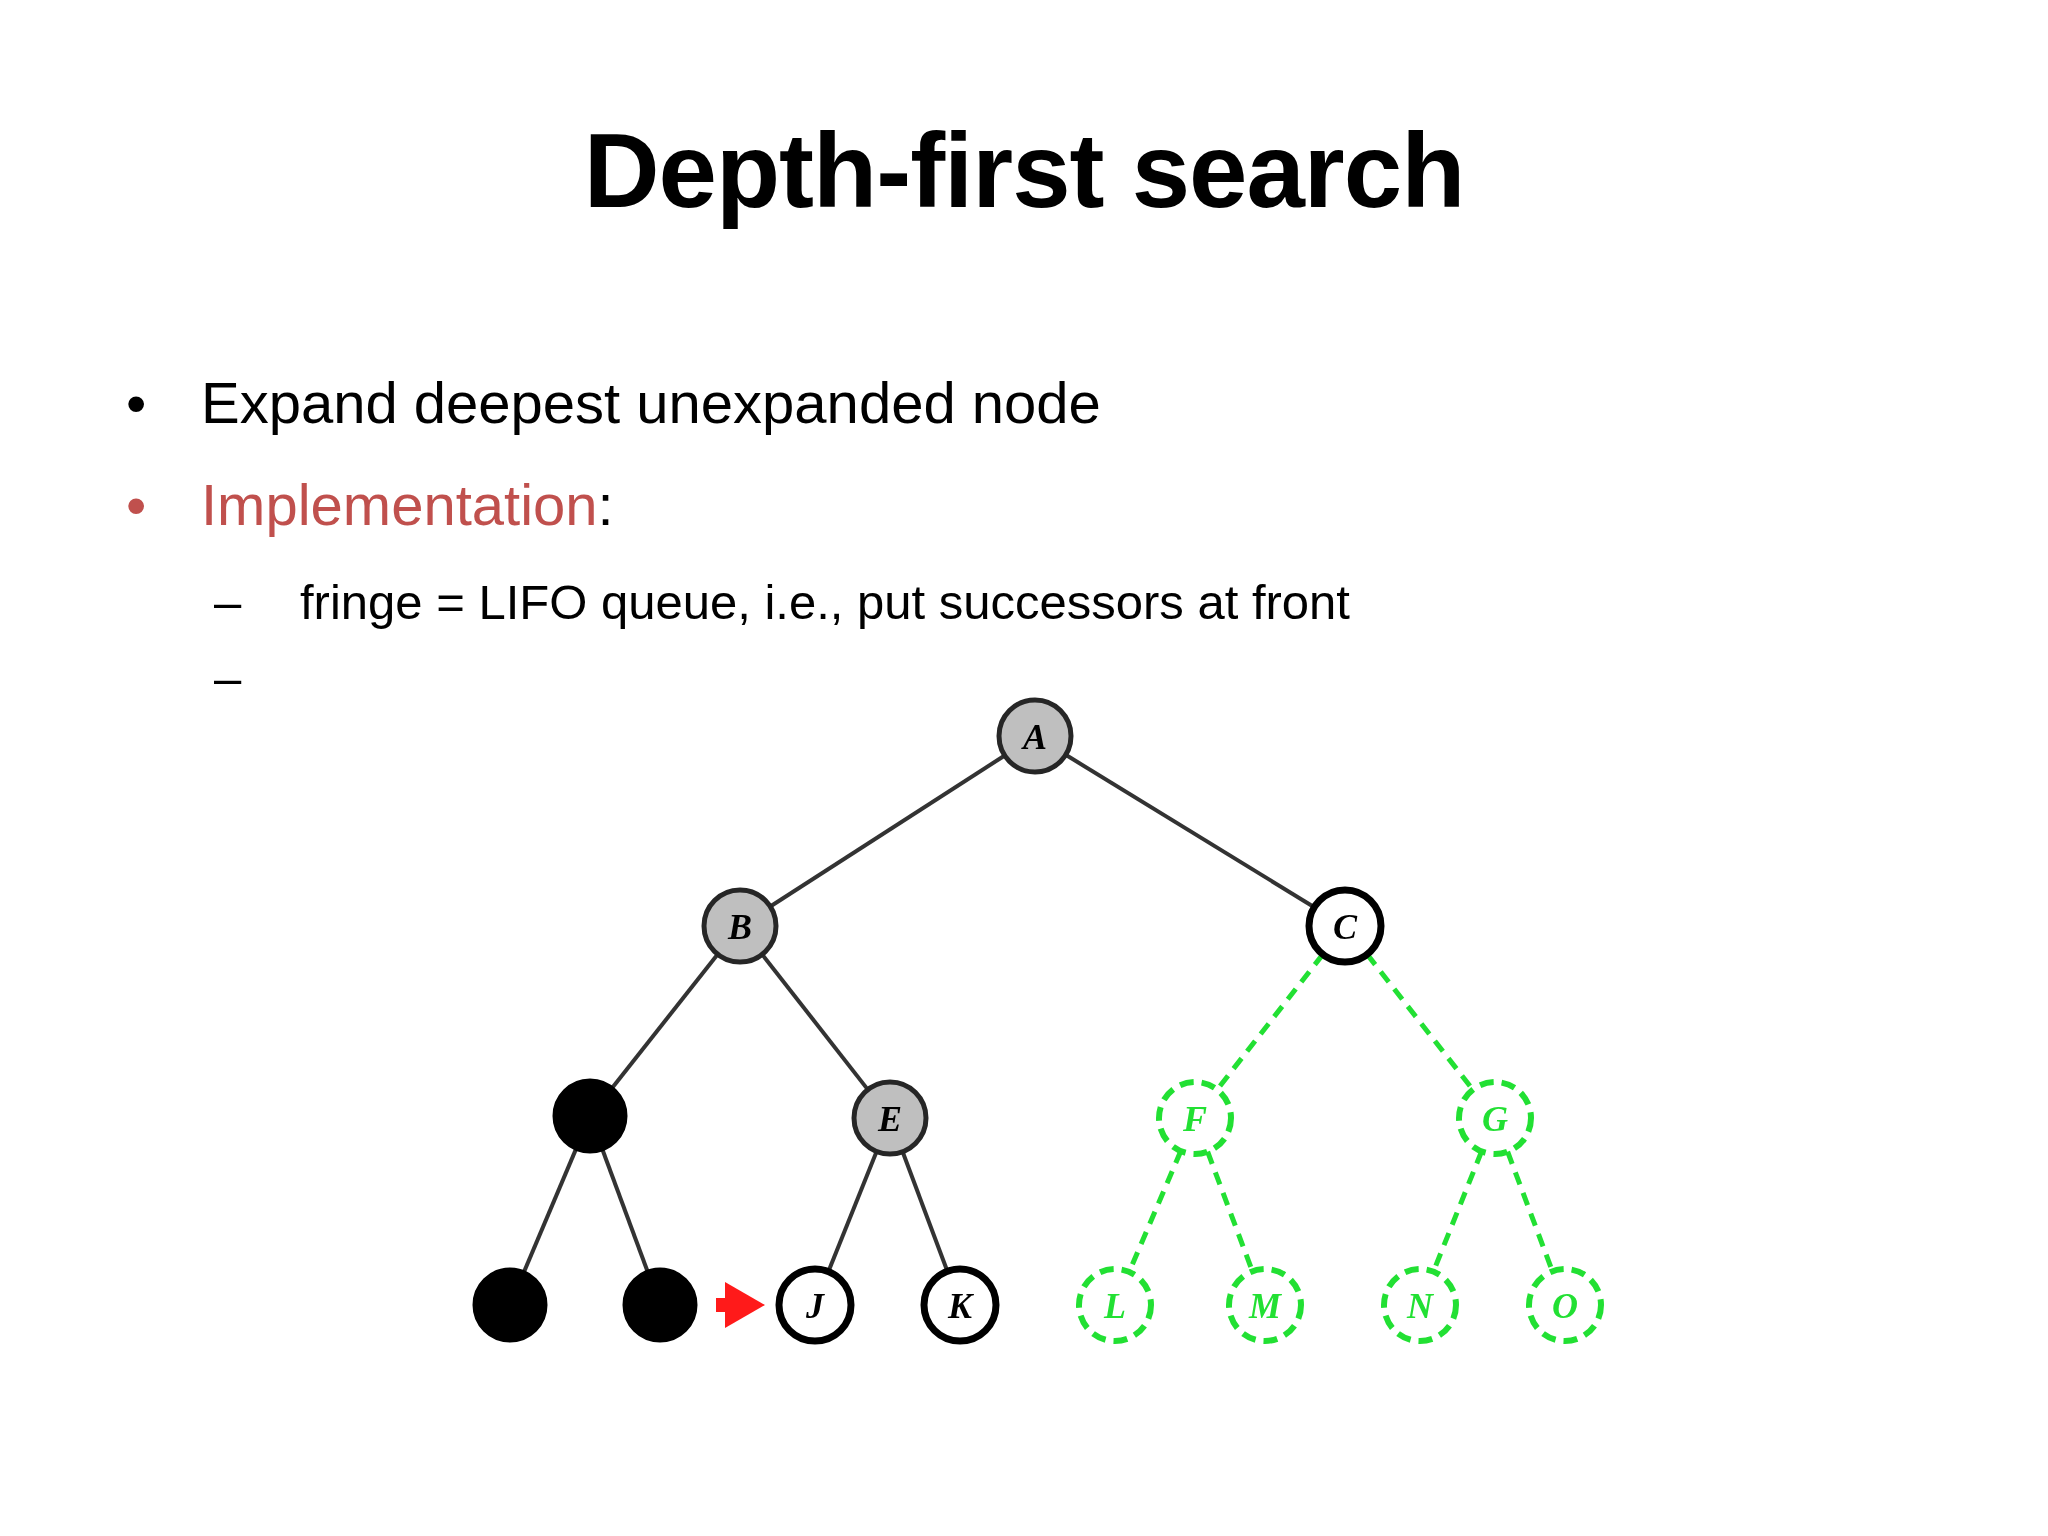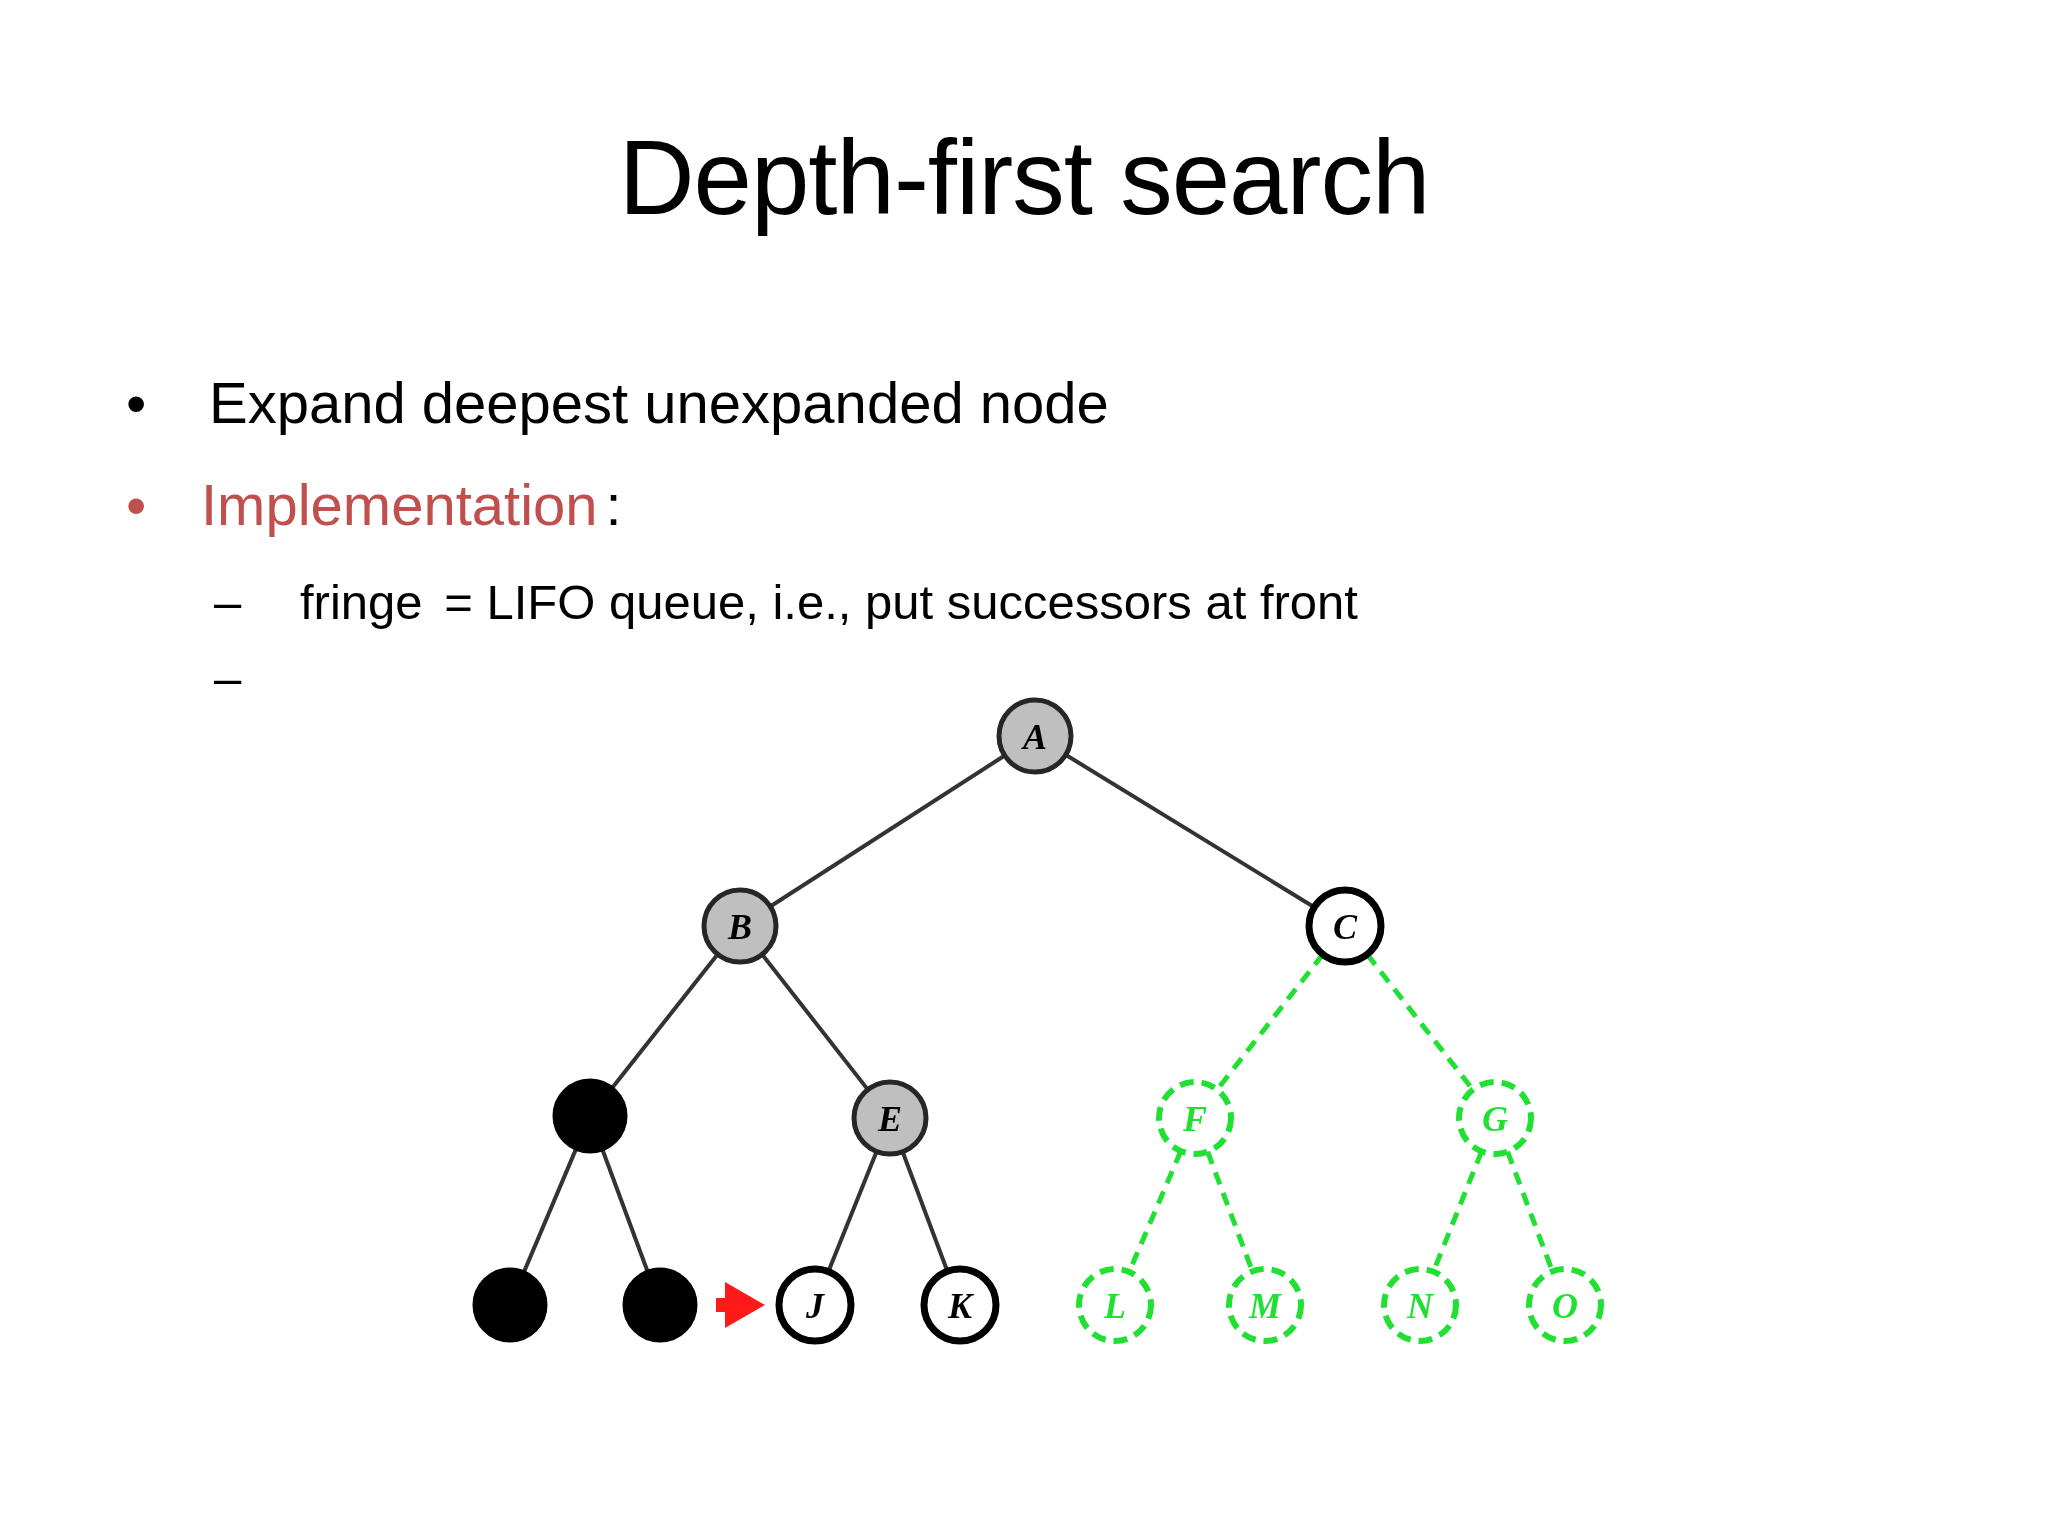--- a/index.html
+++ b/index.html
@@ -17,26 +17,25 @@
   }
 
   
   #slide-title {
     position: absolute;
     left: 0;
     top: 118px;
     width: 2048px;
     text-align: center;
     font-size: 105px;
-    font-weight: 400;
+    font-weight: 700;
     line-height: 1.0;
     letter-spacing: -1px;
     color: #000000;
     white-space: nowrap;
-    margin-top: 7px;
   }
 
   
   #body-content {
     position: absolute;
     left: 118px;
     top: 372px;
     width: 1830px;
   }
 
@@ -67,21 +66,21 @@
   }
   .bullet-l2 > .bullet-marker {
     position: absolute;
     left: 96px;
     top: 0;
     font-size: 49px;
     line-height: 1.08;
   }
 
   .accent { color: #C0504D; }
-  .plain  { color: #000000; margin-left: 8px; }
+  .plain  { color: #000000; }
   .ital   { }
 
   
   #tree-figure {
     position: absolute;
     left: 180px;
     top: 688px;
     width: 1700px;
     height: 760px;
   }

